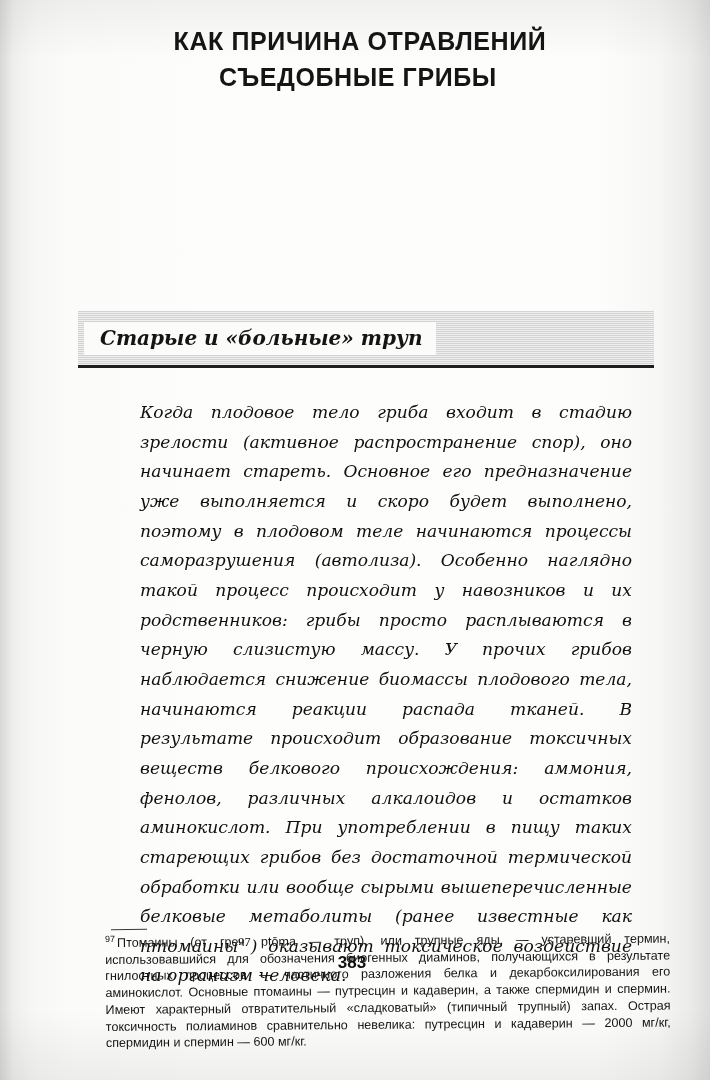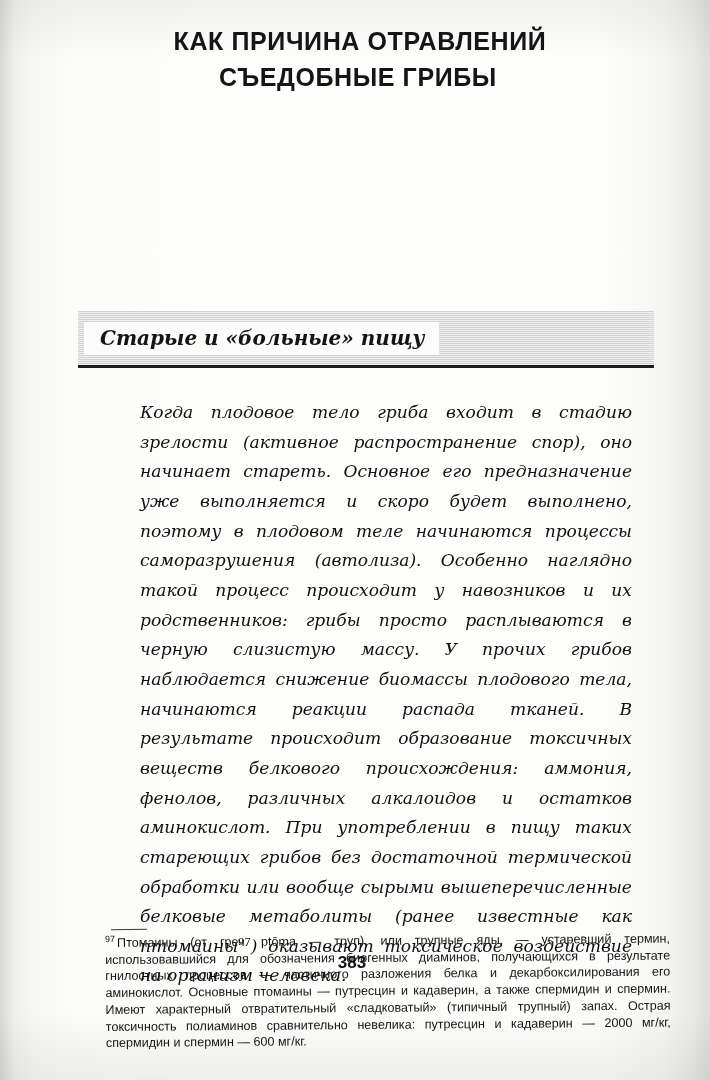--- a/index.html
+++ b/index.html
@@ -159,21 +159,21 @@
 
 <div class="content">
 
   <div class="title-block">
     <div class="title-line l2">КАК ПРИЧИНА ОТРАВЛЕНИЙ</div>
     <div class="title-line l1">СЪЕДОБНЫЕ ГРИБЫ</div>
   </div>
 
   <div class="band-wrap">
     <div class="band">
-      <span class="band-label">Старые и «больные» пищу</span>
+      <span class="band-label">Старые и «больные» труп</span>
     </div>
   </div>
 
   <div class="body-wrap">
     <p class="body-text"><span>Когда плодовое тело гриба входит в стадию зрелости (активное распространение спор), оно начинает стареть. Основное его предназначение уже выполняется и скоро будет выполнено, поэтому в плодовом теле начинаются процессы саморазрушения (автолиза). Особенно наглядно такой процесс происходит у навозников и их родственников: грибы просто расплываются в черную слизистую массу. У прочих грибов наблюдается снижение биомассы плодового тела, начинаются реакции распада тканей. В результате происходит образование токсичных веществ белкового происхождения: аммония, фенолов, различных алкалоидов и остатков аминокислот. При употреблении в пищу таких стареющих грибов без достаточной термической обработки или вообще сырыми вышеперечисленные белковые метаболиты (ранее известные как птомаины</span><sup>97</sup><span>) оказывают токсическое воздействие на организм человека.</span></p>
   </div>
 
   <div class="footnote-wrap">
     <div class="footnote-rule"></div>
     <div class="footnote"><span class="fn-marker">97</span><span>Птомаины (от греч. ptōma — труп), или трупные яды, — устаревший термин, использовавшийся для обозначения биогенных диаминов, получающихся в результате гнилостных процессов — частичного разложения белка и декарбоксилирования его аминокислот. Основные птомаины — путресцин и кадаверин, а также спермидин и спермин. Имеют характерный отвратительный «сладковатый» (типичный трупный) запах. Острая токсичность полиаминов сравнительно невелика: путресцин и кадаверин — 2000 мг/кг, спермидин и спермин — 600 мг/кг.</span></div>

